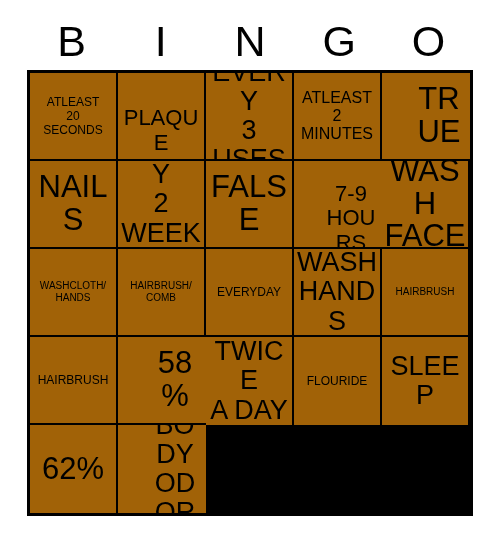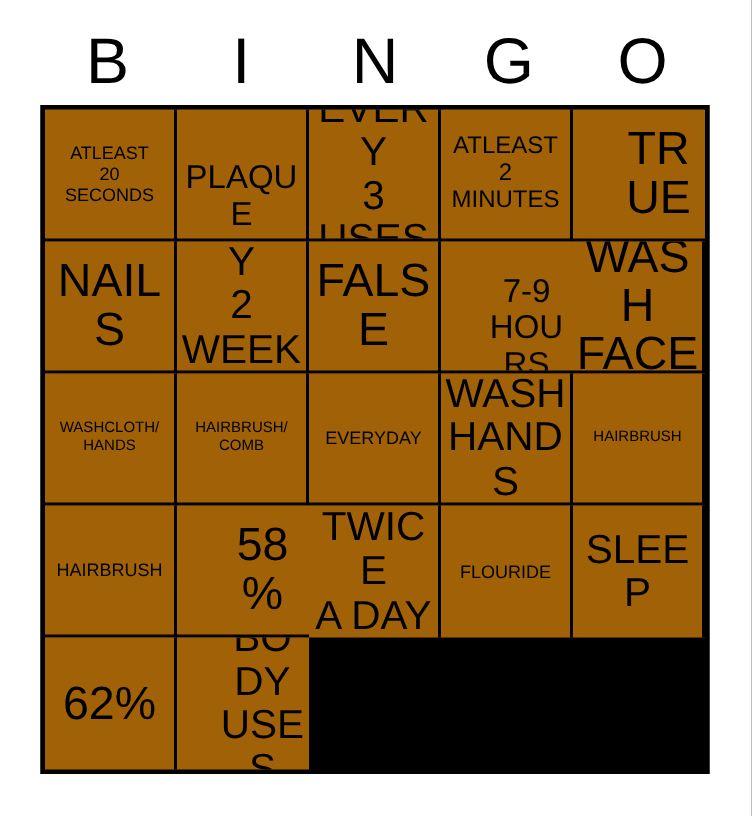--- a/index.html
+++ b/index.html
@@ -171,17 +171,17 @@
         <span class="cell-text sz-s">FLOURIDE</span>
       </div>
       <div class="cell row-last">
         <span class="cell-text sz-xl">SLEEP</span>
       </div>
       <div class="cell row-last">
         <span class="cell-text sz-xxl">62%</span>
       </div>
       <div class="cell col-last row-last">
         <span class="cell-text sz-xl">BODY
-USES</span>
+ODOR</span>
       </div>
     </div>
 
 </div>
 
 </body></html>

